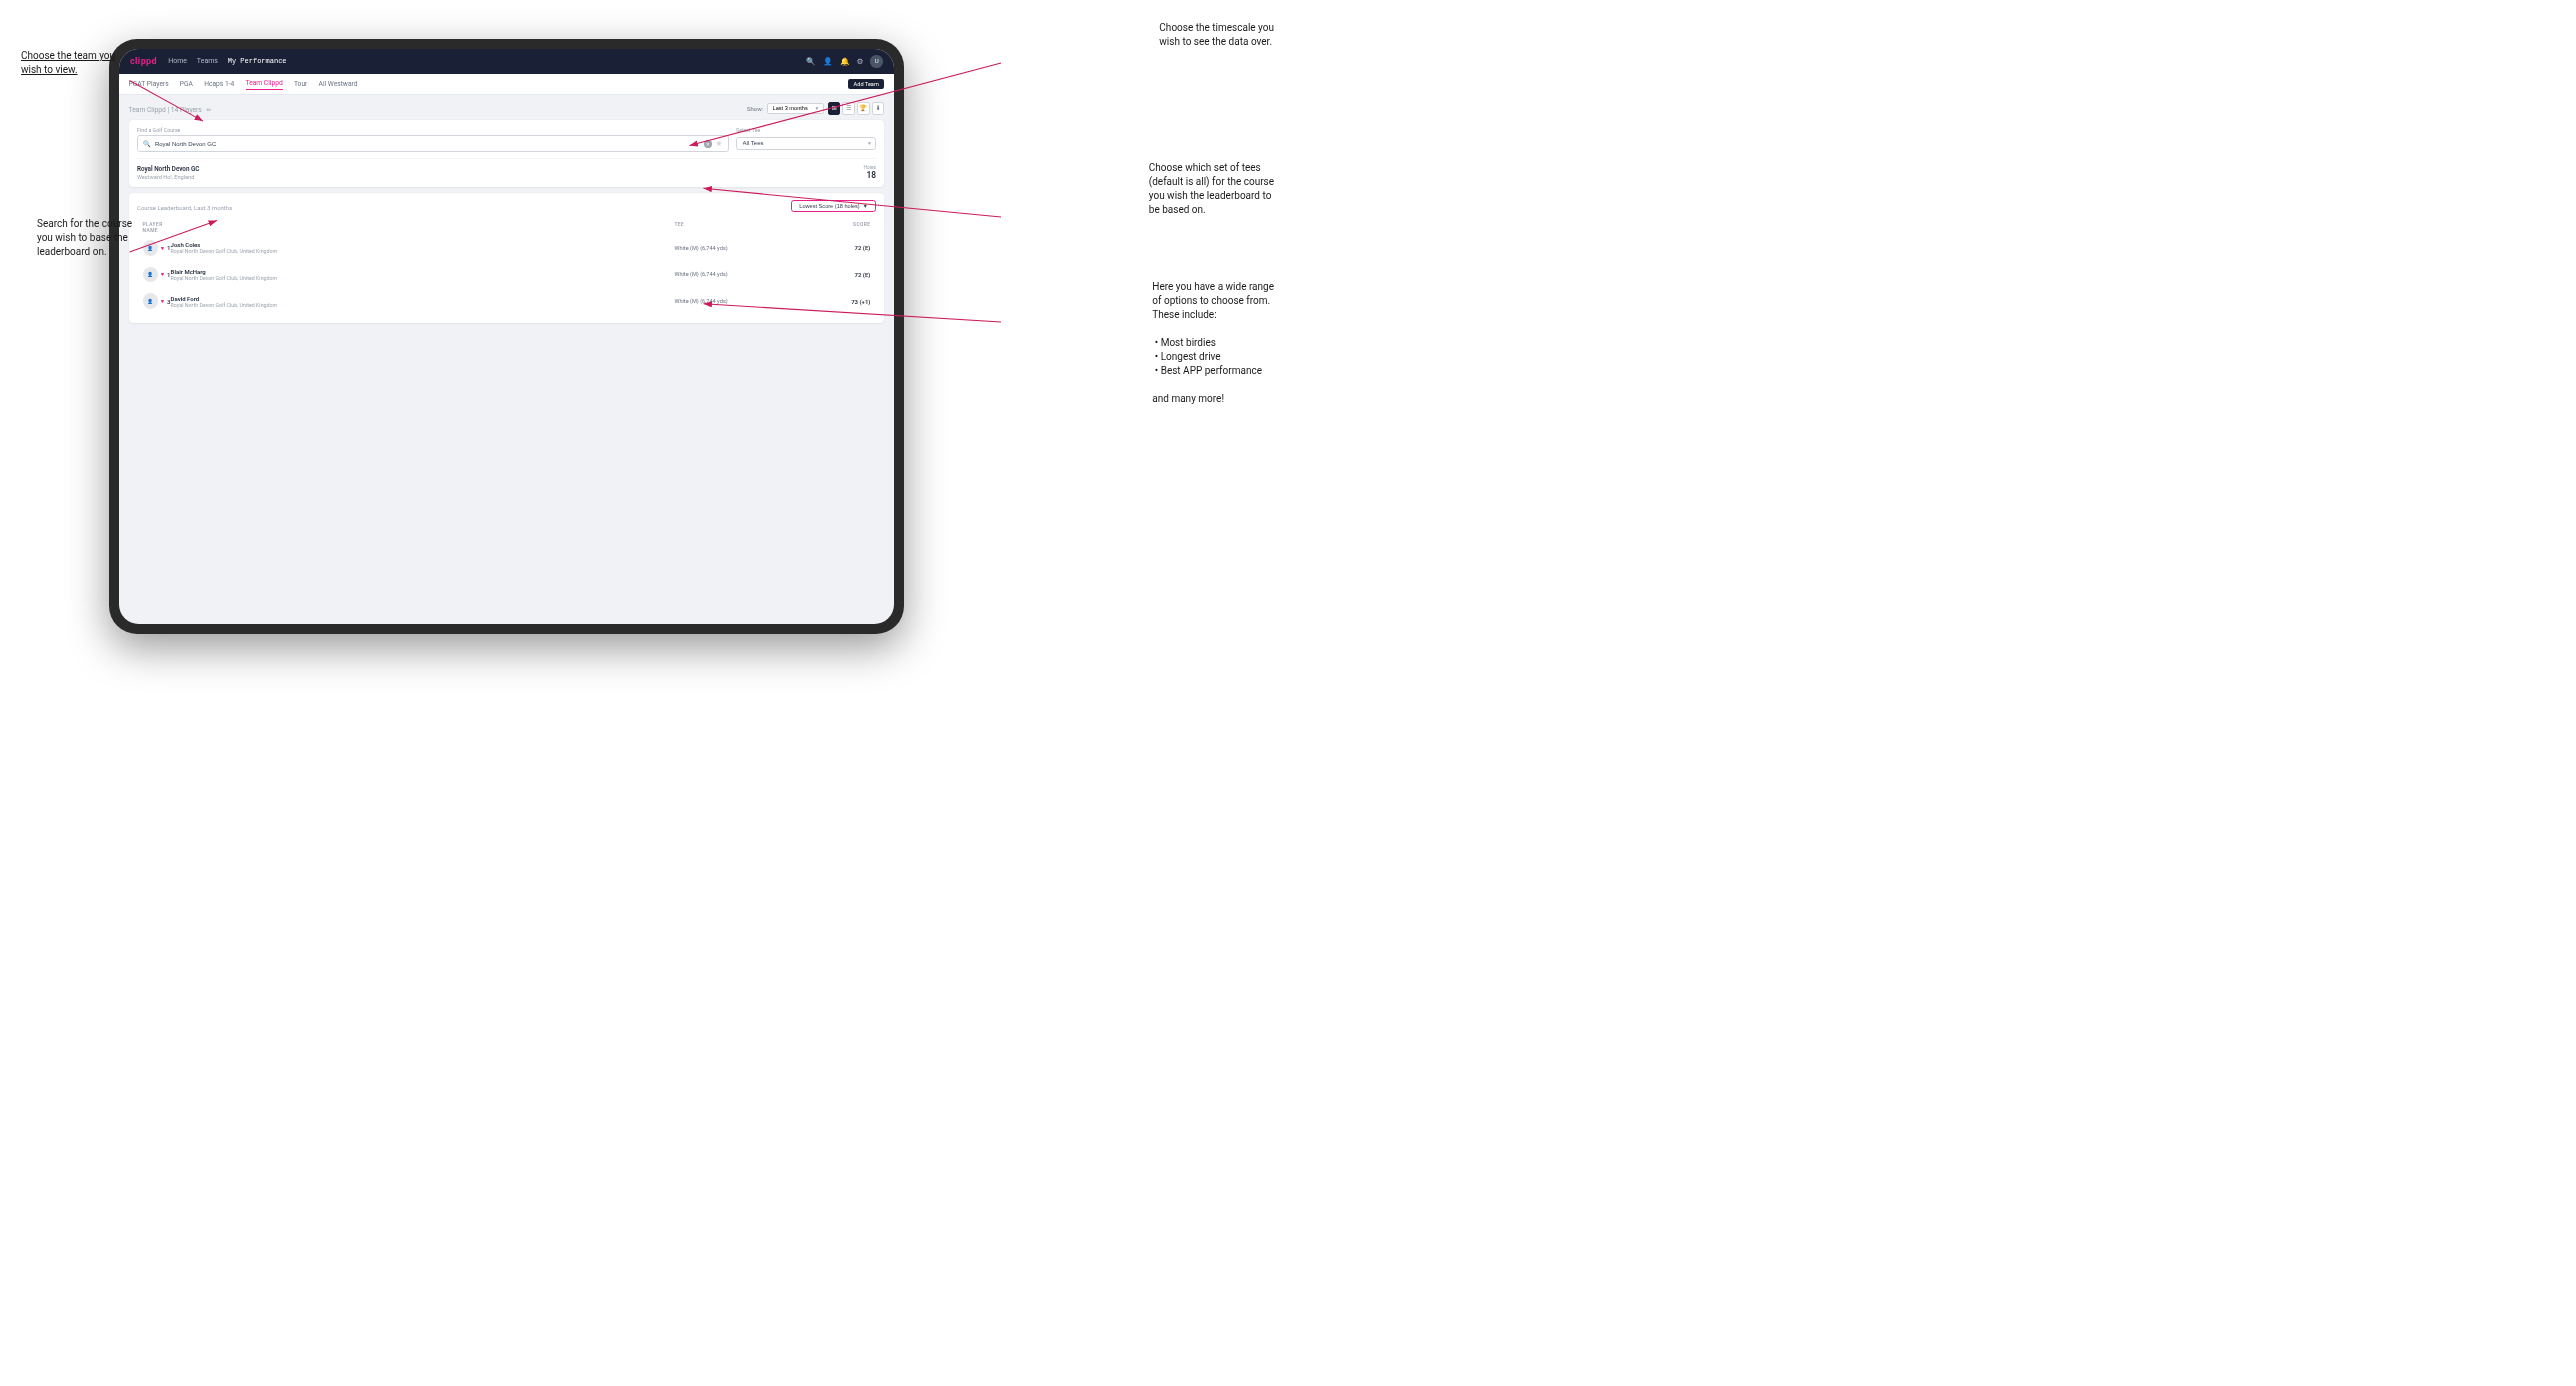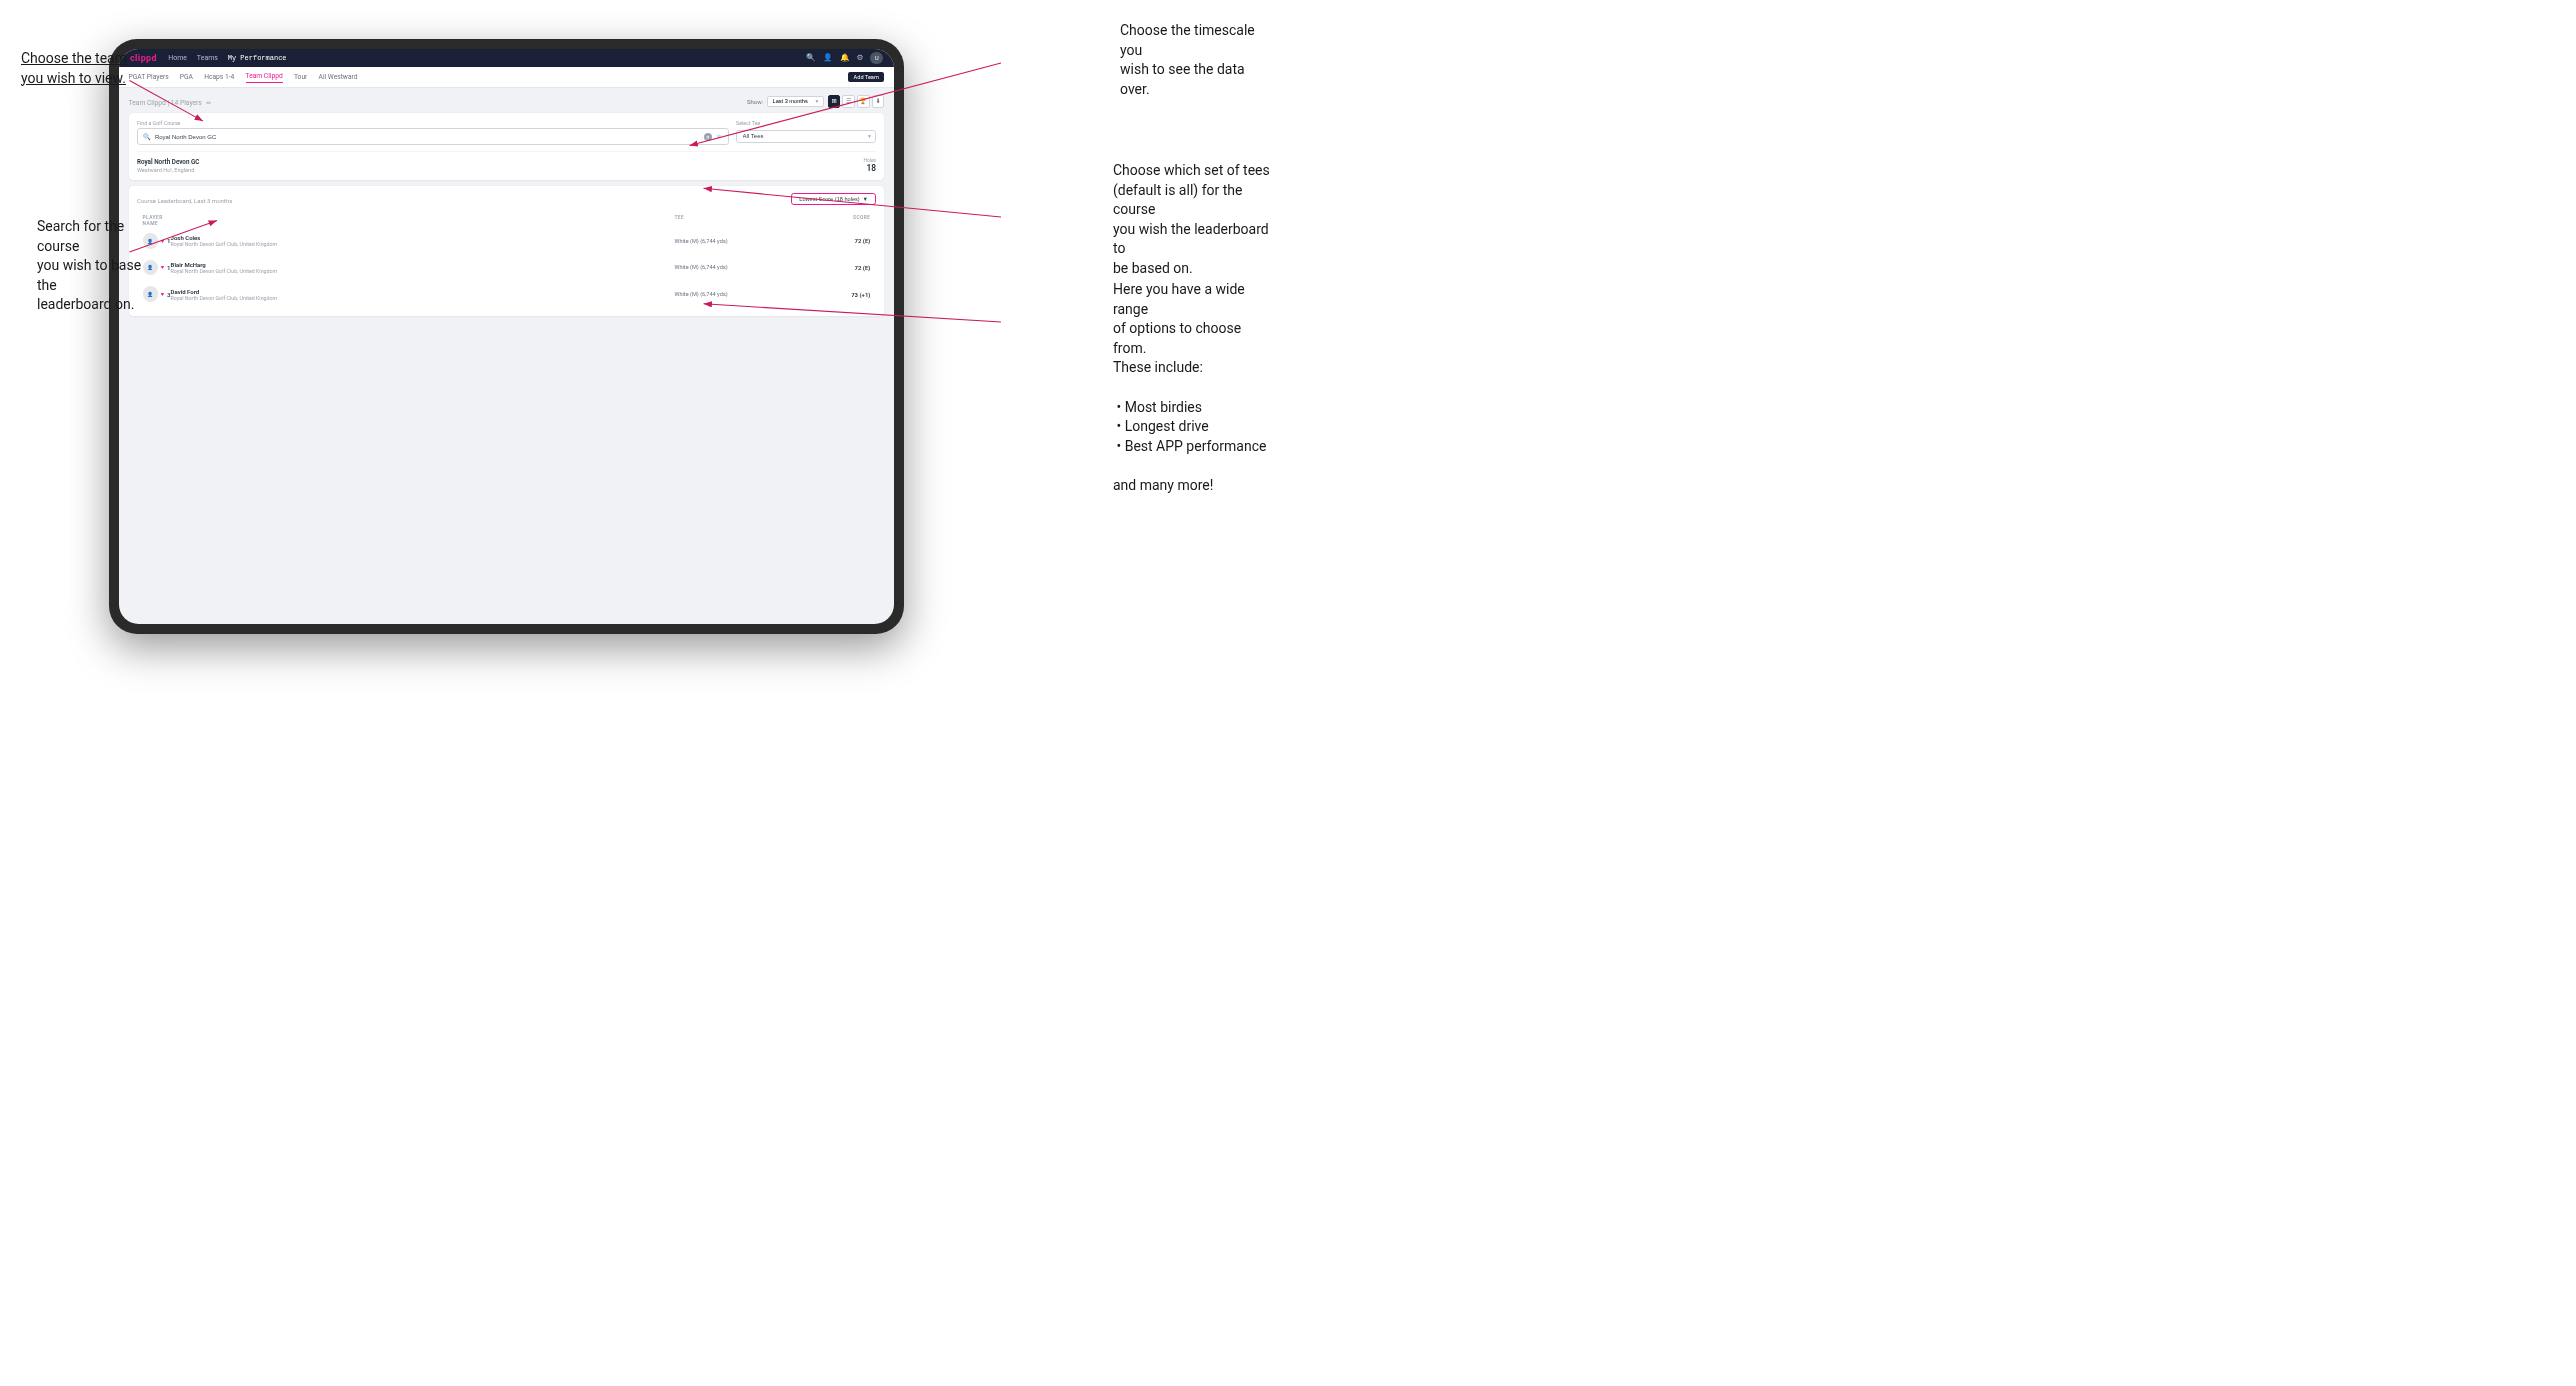--- a/index.html
+++ b/index.html
@@ -8,21 +8,21 @@
       font-family: -apple-system, BlinkMacSystemFont, 'Segoe UI', Roboto, sans-serif;
       width: 1288px;
       height: 693px;
       position: relative;
       overflow: hidden;
     }
 
     
     .annotation {
       position: absolute;
-      font-size: 14px;
+      font-size: 10px;
       color: #1a1a1a;
       line-height: 1.4;
       max-width: 112px;
     }
 
     
     .tablet-frame {
       position: absolute;
       left: 109px;
       top: 39px;
@@ -40,21 +40,21 @@
       right: 9.8px;
       bottom: 9.8px;
       background: #f0f2f5;
       border-radius: 19.6px;
       overflow: hidden;
     }
 
     
     .nav-bar {
       background: #1a2035;
-      height: 18px;
+      height: 25px;
       display: flex;
       align-items: center;
       padding: 0 11.2px;
       gap: 11.2px;
     }
 
     .nav-logo {
       color: #e91e8c;
       font-size: 9px;
       font-weight: 700;

